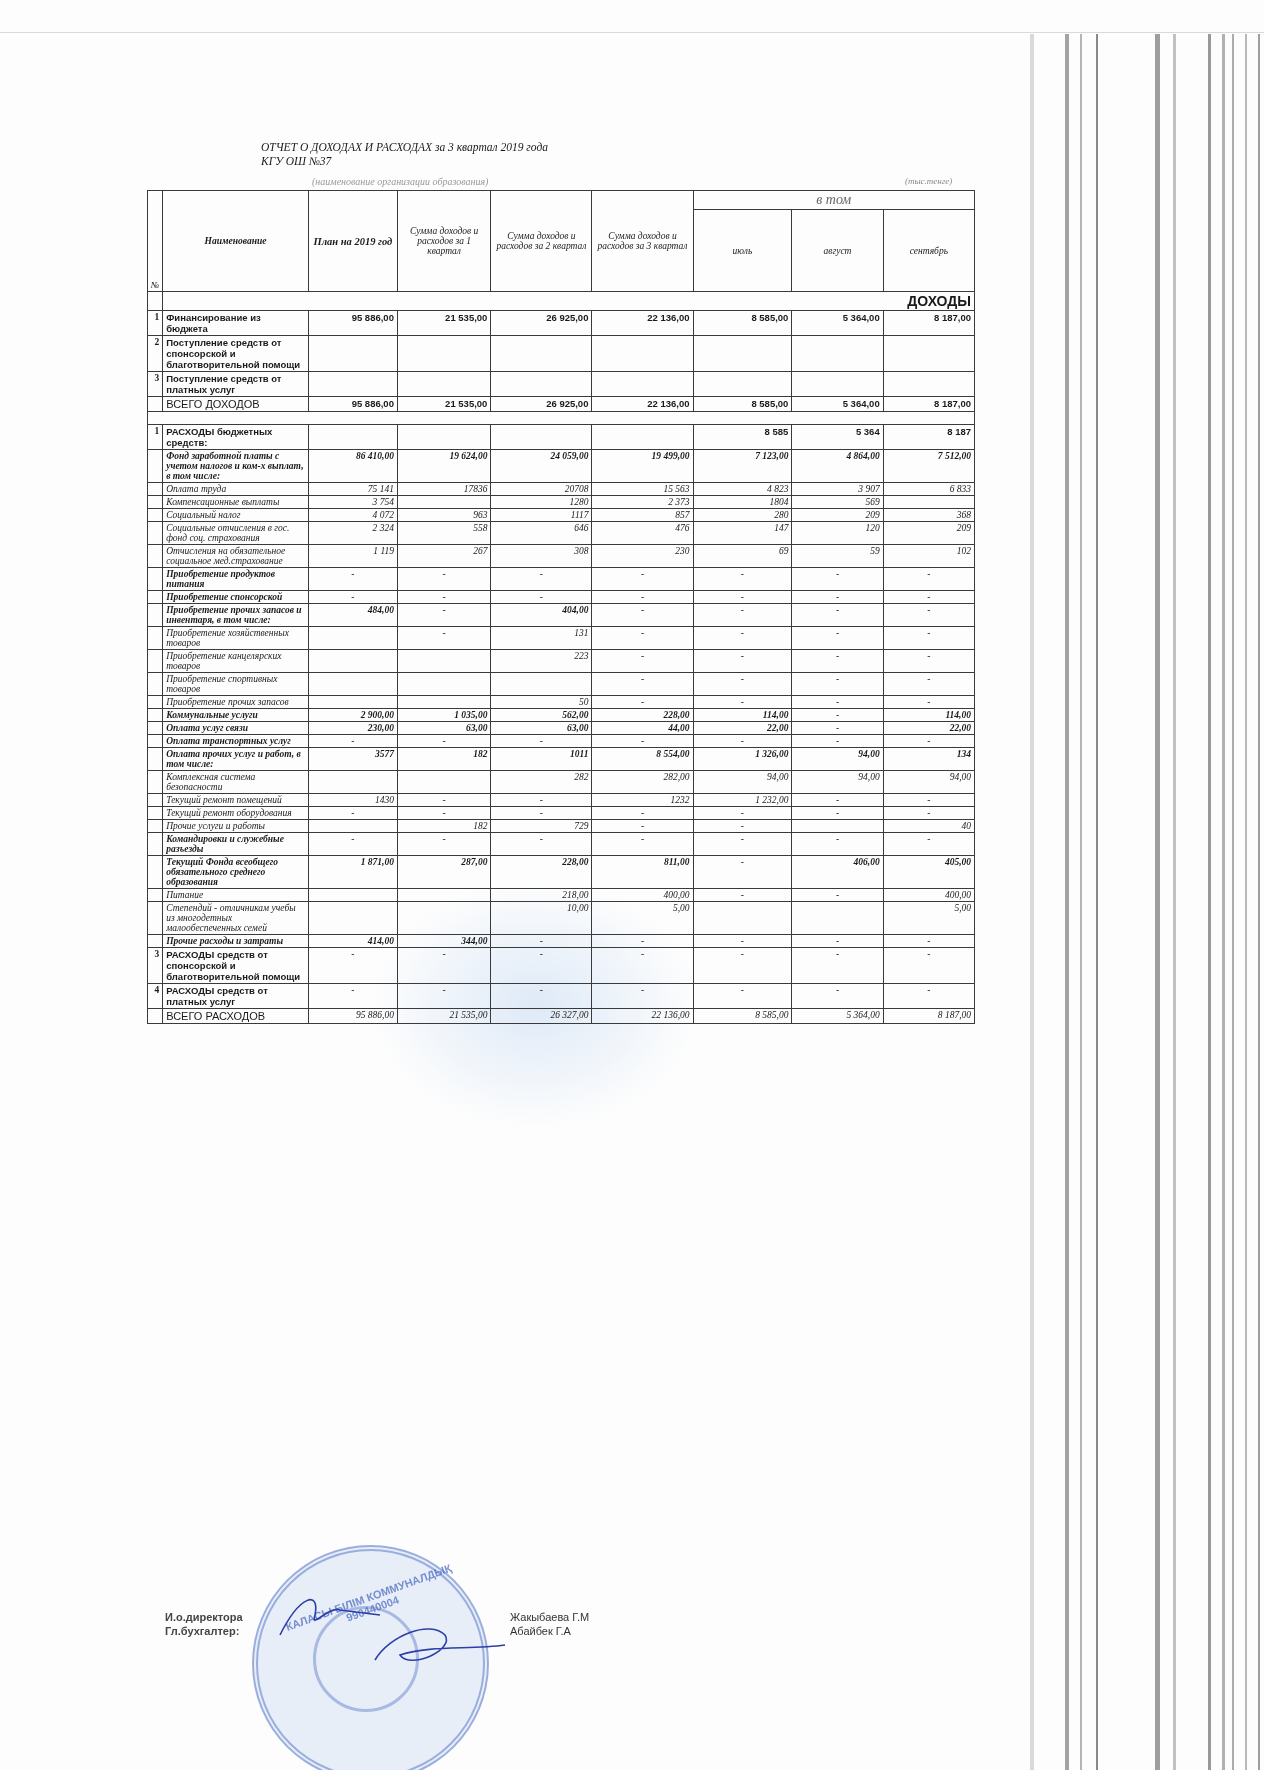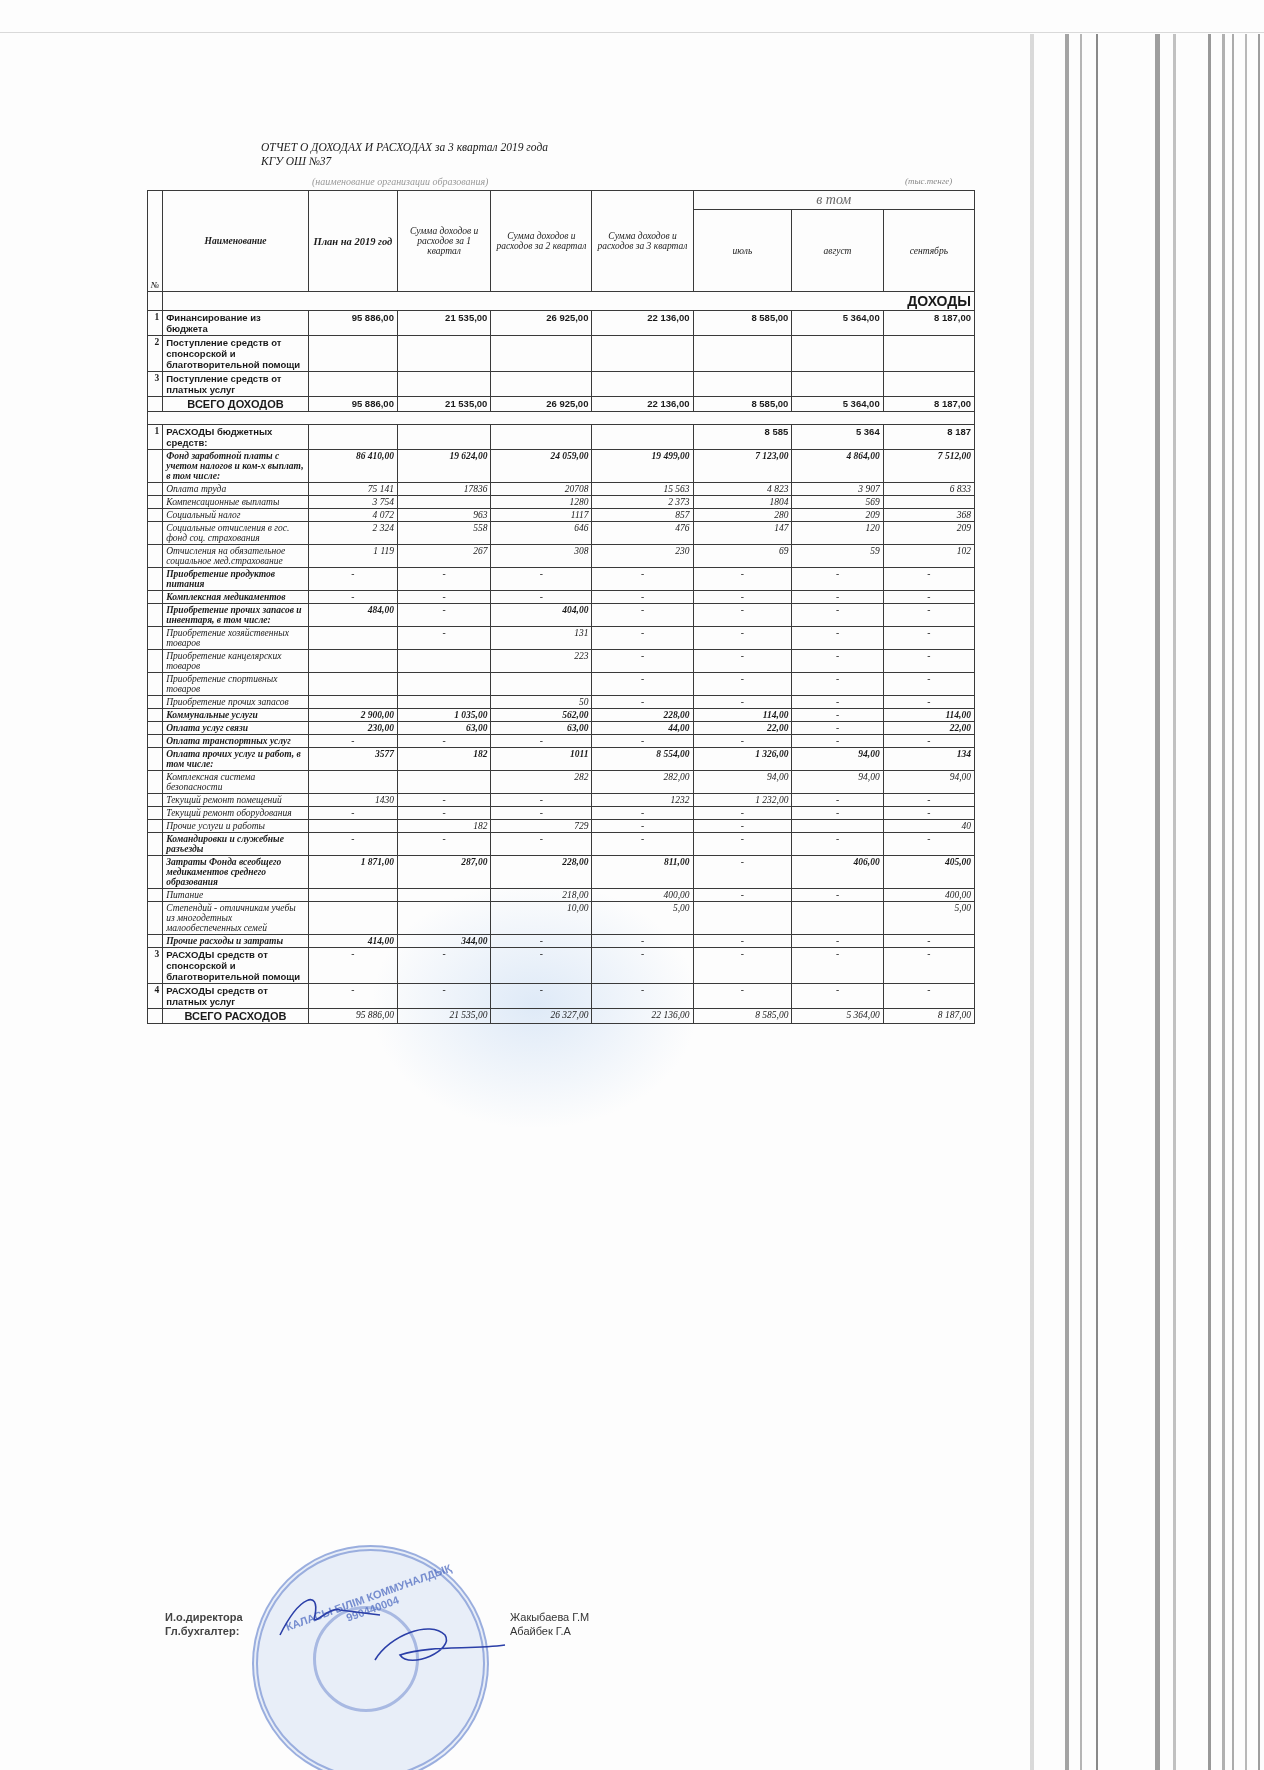--- a/index.html
+++ b/index.html
@@ -39,21 +39,21 @@
   th.bold { font-weight: bold; }
   .num { text-align: right; font-style: italic; }
   .bnum { text-align: right; font-weight: bold; }
   .bnum-i { text-align: right; font-weight: bold; font-style: italic; }
   .dash { text-align: center; }
   .name-b { font-weight: bold; font-family: "Liberation Sans Narrow","Liberation Sans", sans-serif; font-size: 9.5px; }
   .name-bi { font-weight: bold; font-style: italic; }
   .name-i { font-style: italic; margin-left: 40px; }
   .idx { text-align: right; font-weight: bold; padding-right: 2px; }
   .section { text-align: right; font-weight: bold; font-size: 14px; }
-  .total-name { font-weight: bold; text-align: center; font-size: 11px; }
+  .total-name { font-weight: normal; text-align: left; font-size: 11px; }
   .sans { font-family: "Liberation Sans", sans-serif; font-style: normal; }
 
   .stamp { position: absolute; left: 252px; top: 1545px; width: 225px; height: 225px; border-radius: 50%;
     border: 6px double rgba(90,120,200,.55); background: rgba(140,170,230,.18); pointer-events: none; }
   .stamp::after { content: ""; position: absolute; left: 55px; top: 55px; width: 100px; height: 100px; border-radius: 50%;
     border: 3px solid rgba(90,120,200,.45); }
   .stamp-text { position: absolute; left: 0; top: 40px; width: 100%; text-align: center; color: rgba(70,100,190,.7);
     font-family: "Liberation Sans", sans-serif; font-size: 11px; font-weight: bold; transform: rotate(-20deg); }
   .tint { position: absolute; left: 370px; top: 880px; width: 330px; height: 250px;
     background: radial-gradient(ellipse at center, rgba(185,210,240,.45), rgba(185,210,240,0) 70%); pointer-events: none; }
@@ -242,21 +242,21 @@
         <td class="dash">-</td>
         <td class="dash">-</td>
         <td class="dash">-</td>
         <td class="dash">-</td>
         <td class="dash">-</td>
         <td class="dash">-</td>
         <td class="dash">-</td>
       </tr>
       <tr>
         <td class="idx"></td>
-        <td class="name-bi">Комплексная медикаментов</td>
+        <td class="name-bi">Приобретение спонсорской</td>
         <td class="dash">-</td>
         <td class="dash">-</td>
         <td class="dash">-</td>
         <td class="dash">-</td>
         <td class="dash">-</td>
         <td class="dash">-</td>
         <td class="dash">-</td>
       </tr>
       <tr>
         <td class="idx"></td>
@@ -407,21 +407,21 @@
         <td class="dash">-</td>
         <td class="dash">-</td>
         <td class="dash">-</td>
         <td class="dash">-</td>
         <td class="dash">-</td>
         <td class="dash">-</td>
         <td class="dash">-</td>
       </tr>
       <tr>
         <td class="idx"></td>
-        <td class="name-bi">Затраты Фонда всеобщего медикаментов среднего образования</td>
+        <td class="name-bi">Текущий Фонда всеобщего обязательного среднего образования</td>
         <td class="bnum-i">1 871,00</td>
         <td class="bnum-i">287,00</td>
         <td class="bnum-i">228,00</td>
         <td class="bnum-i">811,00</td>
         <td class="dash">-</td>
         <td class="bnum-i">406,00</td>
         <td class="bnum-i">405,00</td>
       </tr>
       <tr>
         <td class="idx"></td>

